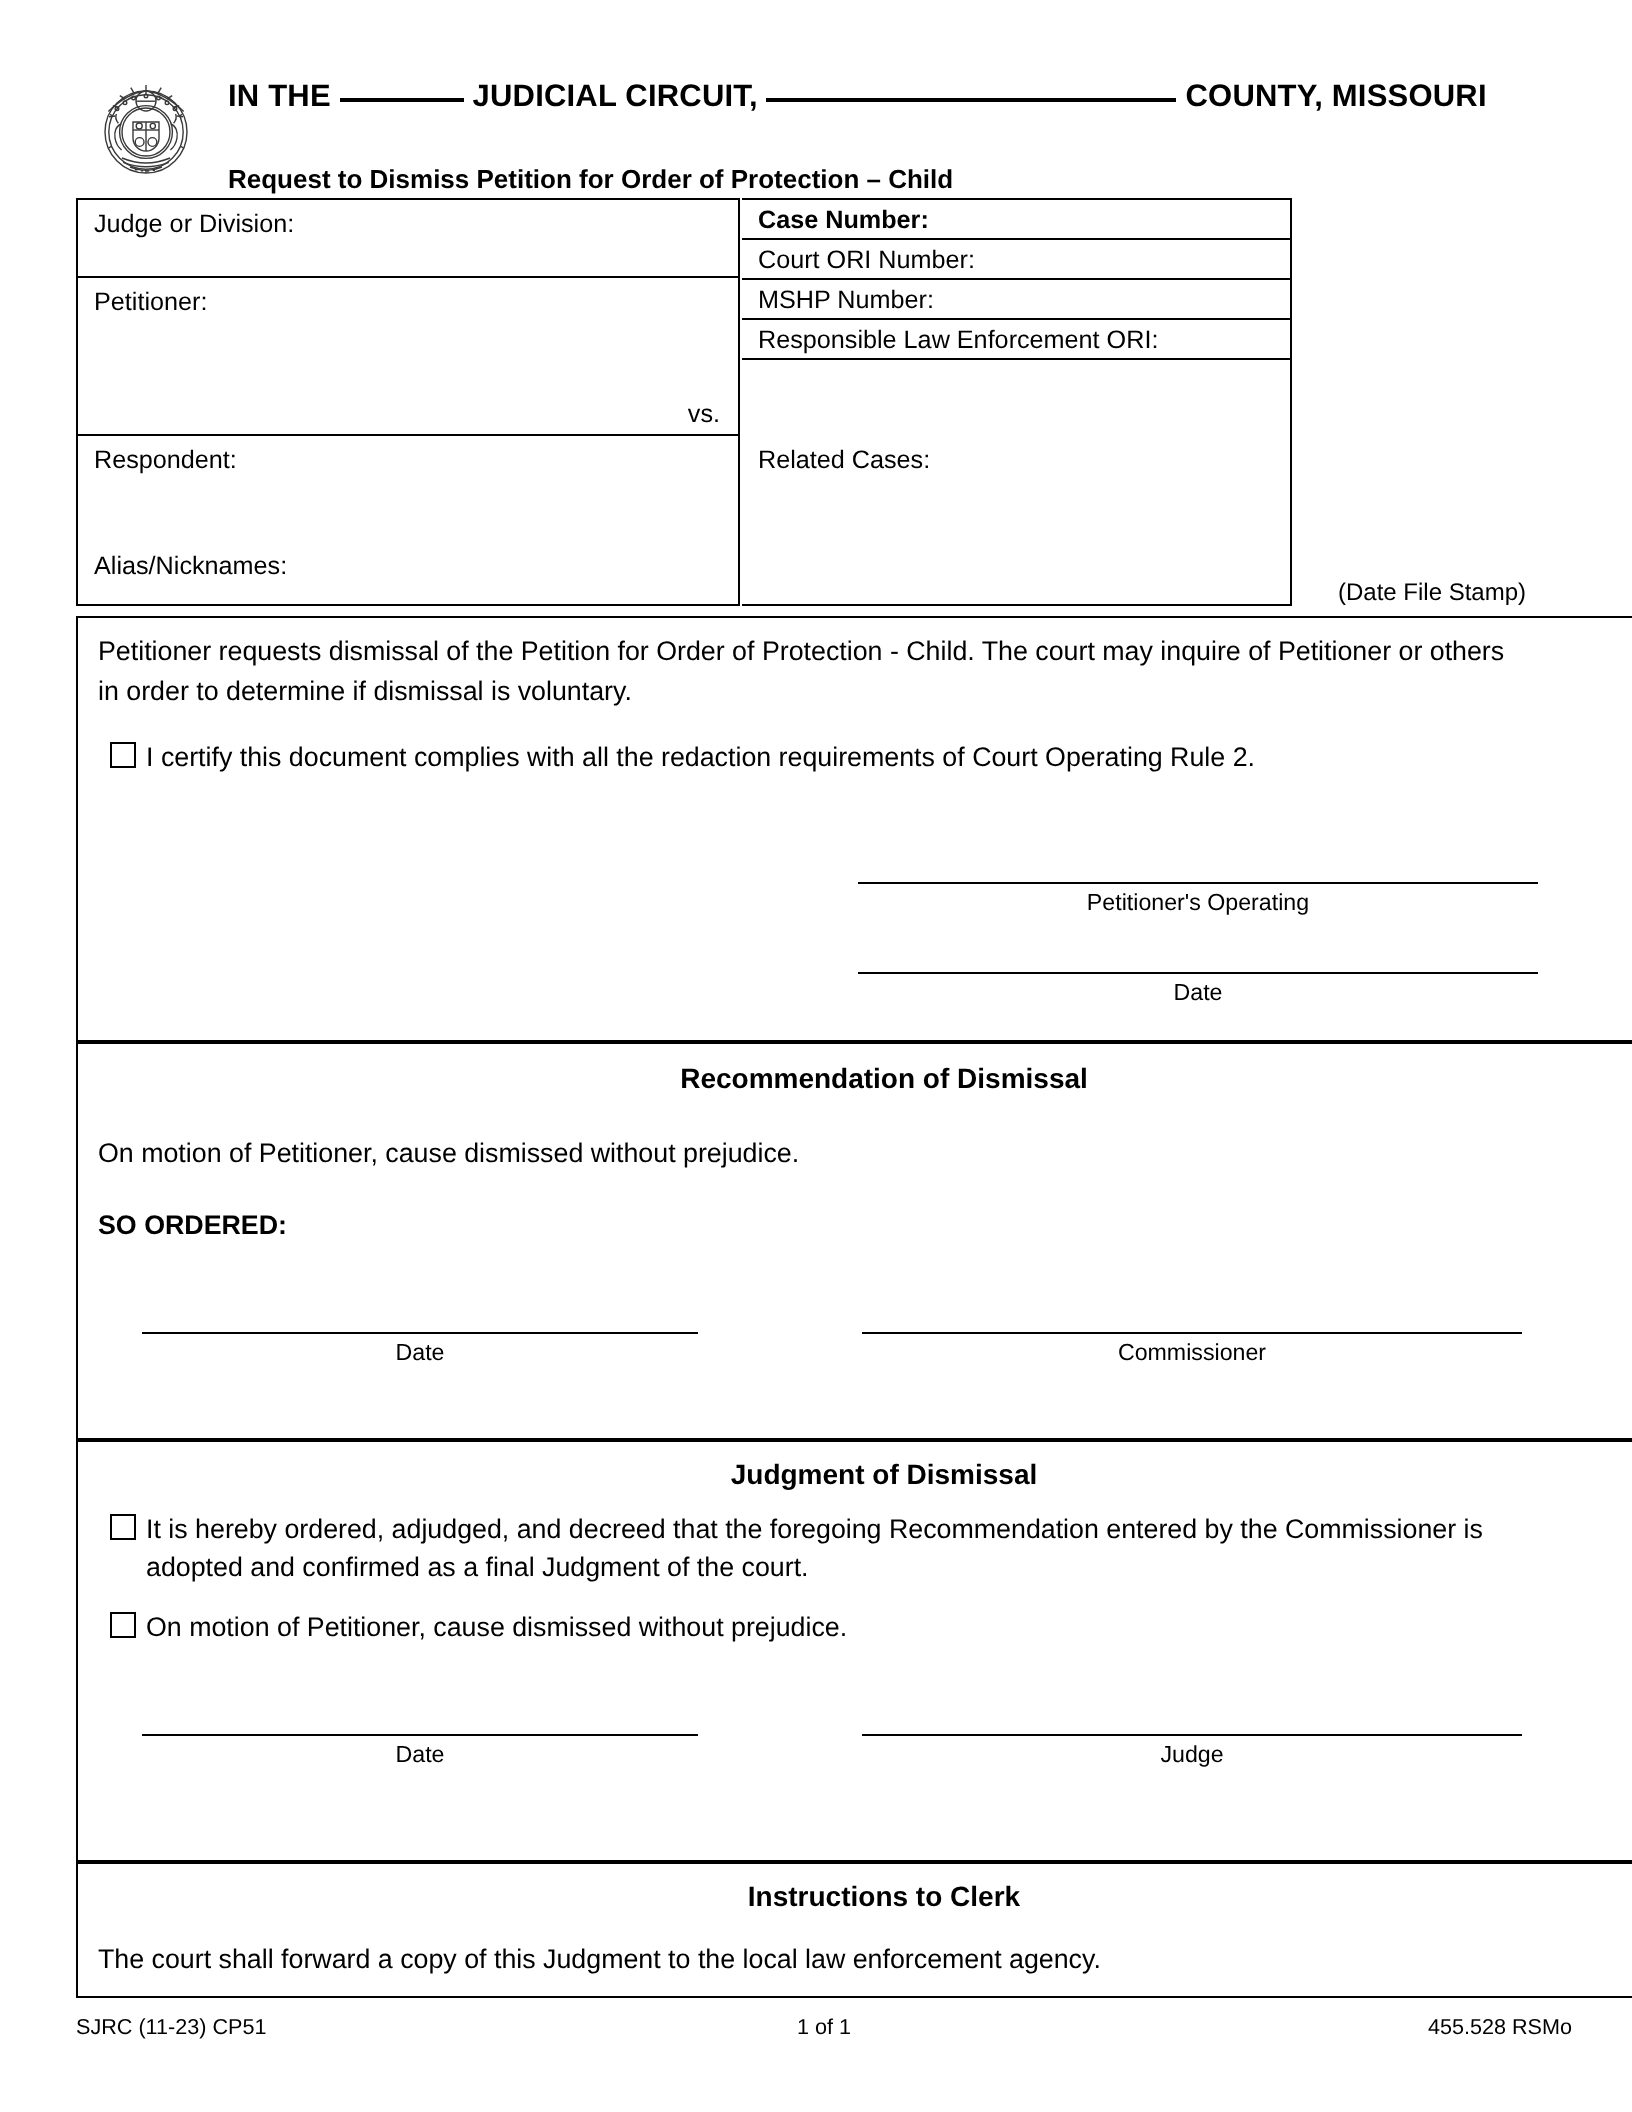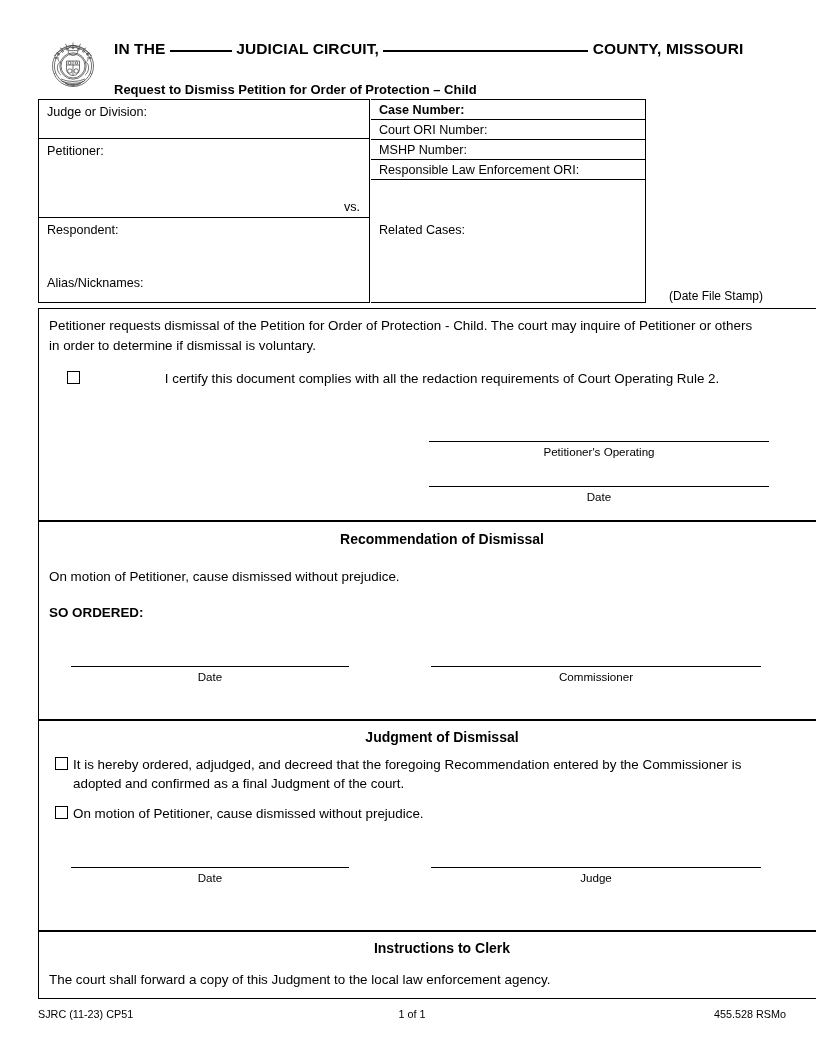--- a/index.html
+++ b/index.html
@@ -333,21 +333,21 @@
     </div>
   </div>
 
   <div class="stamp-note">(Date File Stamp)</div>
 
   <div class="bodybox">
 
     <div class="sec s1">
       <div class="para" style="position:absolute; left:10px; top:7px; width:706px;">Petitioner requests dismissal of the Petition for Order of Protection - Child. The court may inquire of Petitioner or others in order to determine if dismissal is voluntary.</div>
 
-      <div class="ckrow" style="position:absolute; left:20px; top:60px; width:714px;text-align:center;">
+      <div class="ckrow" style="position:absolute; left:8px; top:60px; width:714px;">
         <span class="ckbox"></span>
         <span>I certify this document complies with all the redaction requirements of Court Operating Rule 2.</span>
       </div>
 
       <div class="sigline" style="left:390px; top:132px; width:340px;"></div>
       <div class="siglabel" style="left:390px; top:136px; width:340px;">Petitioner's Operating</div>
 
       <div class="sigline" style="left:390px; top:177px; width:340px;"></div>
       <div class="siglabel" style="left:390px; top:181px; width:340px;">Date</div>
     </div>

